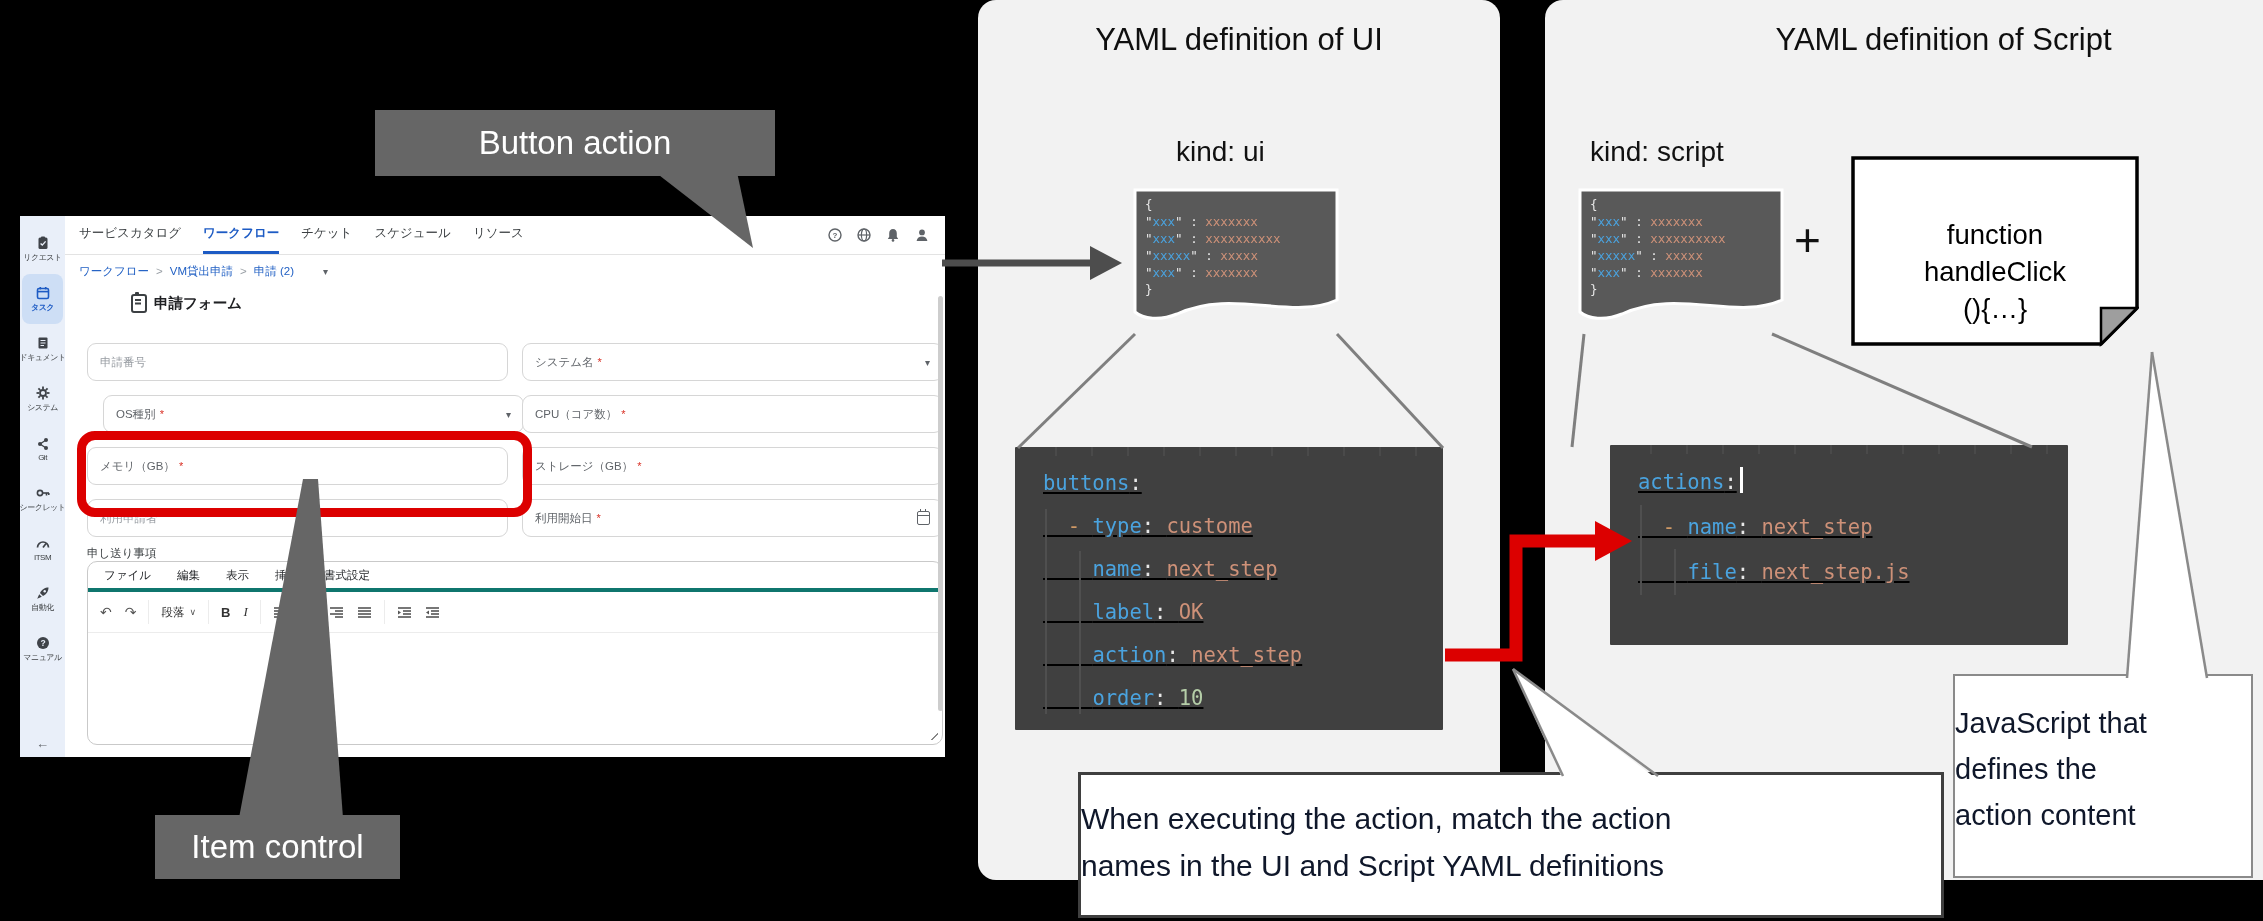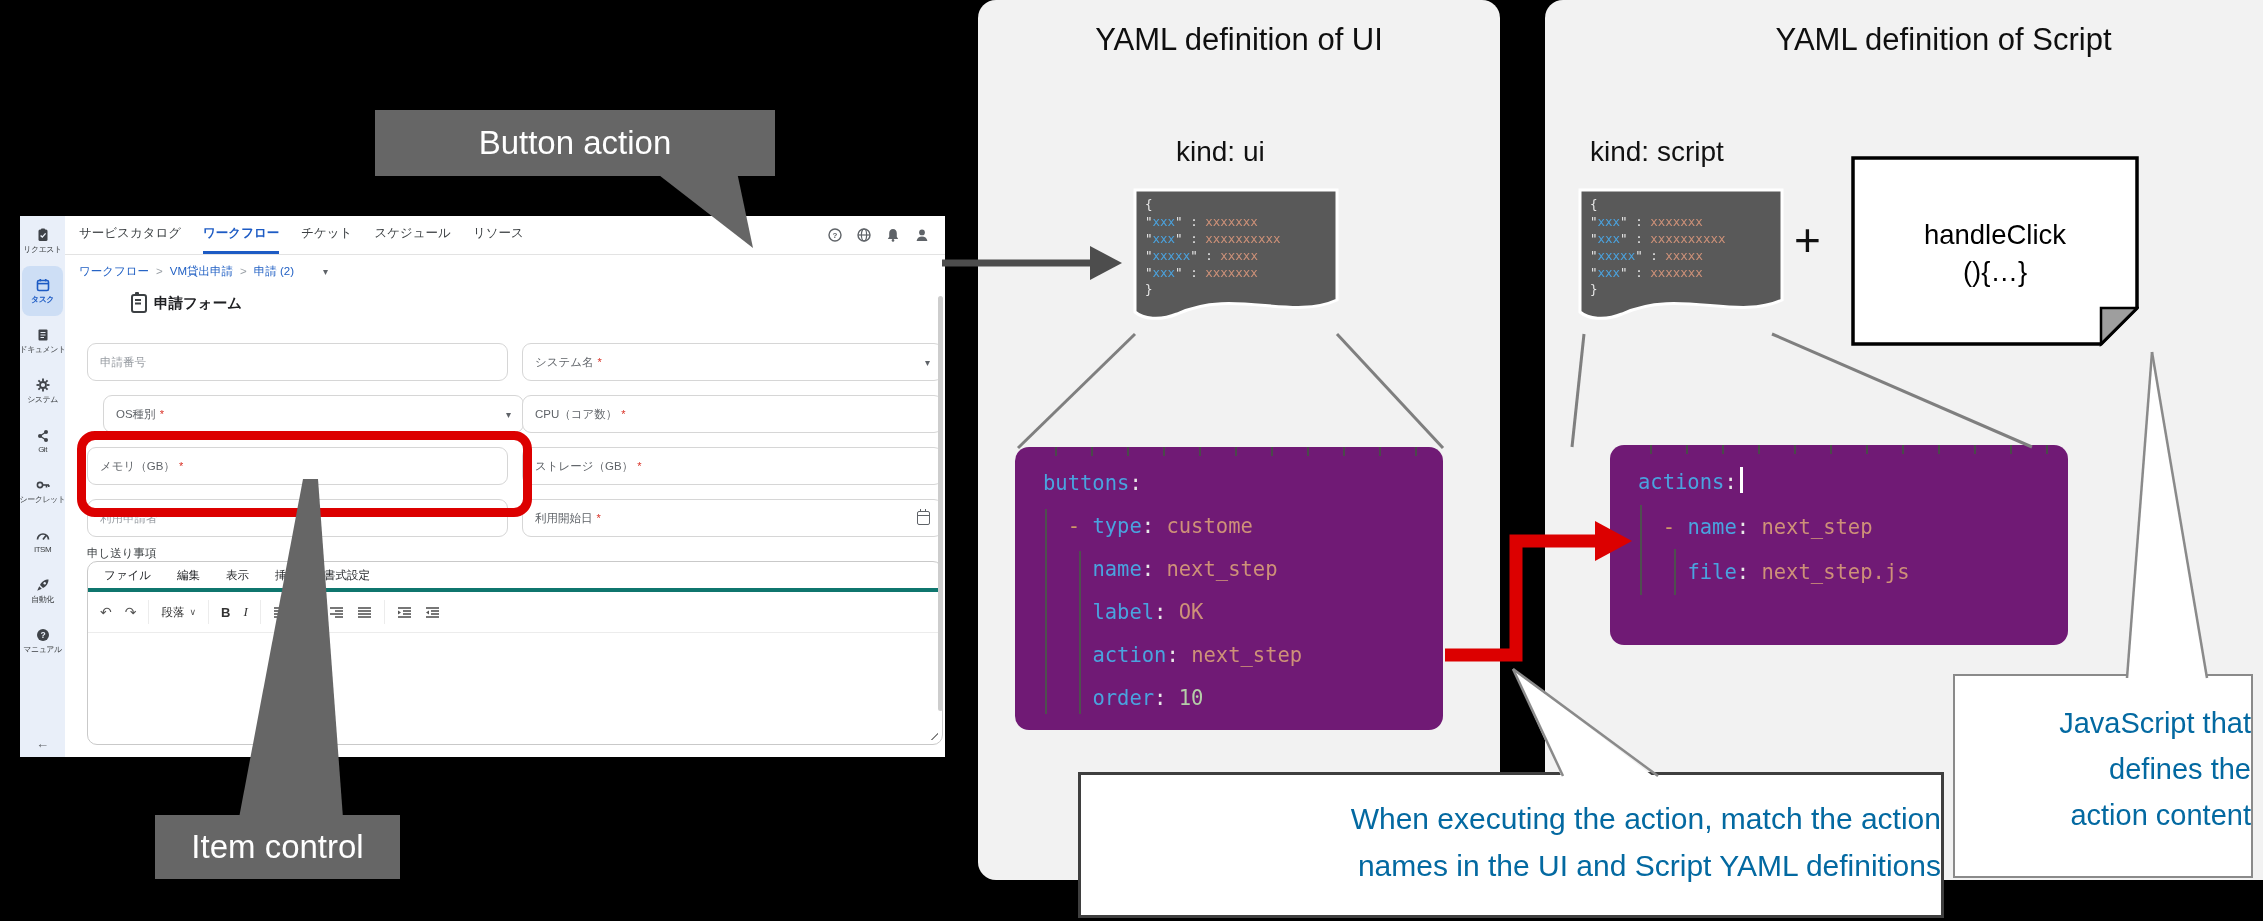--- a/index.html
+++ b/index.html
@@ -1,21 +1,21 @@
 <!DOCTYPE html>
 <html><head>
 <meta charset="utf-8">
 <style>
   html,body{margin:0;padding:0;background:#000;}
   body{position:relative;width:2263px;height:921px;overflow:hidden;
        font-family:"Liberation Sans",sans-serif;-webkit-font-smoothing:antialiased;}
   .abs{position:absolute;}
   
   #app{left:20px;top:216px;width:925px;height:541px;background:#fff;}
-  #sidebar{left:0;top:0;bottom:0;width:45px;background:#e9eff9;display:flex;flex-direction:column;align-items:center;box-sizing:border-box;}
+  #sidebar{left:0;top:0;bottom:0;width:45px;background:#e9eff9;display:flex;flex-direction:column;align-items:center;padding-top:8px;box-sizing:border-box;}
   .side-item{width:41px;height:50px;display:flex;flex-direction:column;align-items:center;justify-content:center;gap:2px;flex:0 0 auto;}
   .side-item .slabel{font-size:8px;letter-spacing:-0.5px;color:#3d4043;white-space:nowrap;}
   .side-item.active{background:#cddef5;border-radius:8px;}
   .side-item.active .slabel{color:#1d5bc4;font-weight:bold;}
   .side-item svg{width:14px;height:14px;}
   #side-collapse{position:absolute;bottom:6px;left:0;width:45px;text-align:center;color:#5f6368;font-size:13px;}
   #main{left:45px;top:0;right:0;bottom:0;}
   #navbar{left:0;top:0;right:0;height:38px;border-bottom:1px solid #e3e3e3;display:flex;align-items:stretch;padding-left:14px;gap:22px;font-size:12.5px;}
   .tab{display:flex;align-items:center;color:#3c4043;border-bottom:3px solid transparent;cursor:default;}
   .tab.active{color:#1d5bc4;font-weight:bold;border-bottom-color:#1d5bc4;}
@@ -58,33 +58,33 @@
   .panel{top:0;height:880px;background:#f2f2f2;border-radius:18px;}
   #panel-ui{left:978px;width:522px;}
   #panel-script{left:1545px;width:797px;}
   .ptitle{position:absolute;left:0;right:0;top:22px;text-align:center;font-size:31px;color:#0f0f0f;}
   .kind{position:absolute;font-size:28px;color:#111;}
   
   .minidoc{position:absolute;width:206px;height:148px;}
   .minidoc svg{position:absolute;left:0;top:0;}
   .minidoc .mcode{position:absolute;left:12px;top:8px;font-family:"DejaVu Sans Mono",monospace;font-size:12.5px;line-height:17px;}
   
-  .codeblock{position:absolute;background:#701a75;border-radius:14px;}
+  .codeblock{position:absolute;background:#404040;border-radius:1px;text-decoration:underline;}
   .ruler{height:9px;margin:0 6px;background:repeating-linear-gradient(90deg,transparent 0 34px,#4a4a4a 34px 36px);}
   .bcode{padding:6px 0 0 28px;font-family:"DejaVu Sans Mono",monospace;font-size:20.5px;white-space:pre;}
   #code-ui .bcode .cl{line-height:43px;}
   #code-script .bcode .cl{line-height:45px;}
   .tk-k{color:#4aa3df;} .tk-v{color:#ce9178;} .tk-w{color:#e8e8e8;} .tk-n{color:#b5cea8;} .tk-d{color:#d19a66;}
   .tk-cur{display:inline-block;width:3px;height:26px;background:#fff;vertical-align:-4px;margin-left:3px;}
   .guide{position:absolute;width:2px;background:#4f4f4f;}
   
   #fnote{left:306px;top:156px;width:288px;height:192px;}
   #fnote .ntext{position:absolute;left:0;right:0;top:60px;text-align:center;font-size:27.5px;line-height:37px;color:#000;}
   #plus{left:249px;top:213px;font-size:46px;color:#111;}
-  .bubble{background:#fff;z-index:3;text-align:right;color:#0369a1;box-sizing:border-box;}
+  .bubble{background:#fff;z-index:3;text-align:left;color:#0f172a;box-sizing:border-box;}
   #bubble-match{left:1078px;top:772px;width:866px;height:146px;border:3px solid #3f3f3f;font-size:30px;line-height:47px;padding-top:20px;}
   #bubble-js{left:1953px;top:674px;width:300px;height:204px;border:2px solid #8a8a8a;font-size:29px;line-height:46px;padding-top:24px;}
   
   #overlay{left:0;top:0;width:2263px;height:921px;z-index:10;pointer-events:none;}
 </style>
 </head>
 <body>
 
 <div id="app" class="abs">
 
@@ -384,20 +384,21 @@
         <div class="cl"><span class="tk-w">}</span></div>
       </div>
   </div>
   <div id="plus" class="abs">+</div>
   <div id="fnote" class="abs">
     <svg width="288" height="192" viewBox="0 0 288 192">
       <path d="M2 2 H286 V152 L250 188 H2 Z" fill="#fff" stroke="#000" stroke-width="3.5"></path>
       <path d="M286 152 L250 188 L250 152 Z" fill="#9e9e9e" stroke="#000" stroke-width="2.5"></path>
     </svg>
     <div class="ntext">
+      <div>function</div>
       <div>handleClick</div>
       <div>(){…}</div>
     </div>
   </div>
   <div id="code-script" class="codeblock" style="left:33px;top:445px;width:458px;height:200px;margin-left:32px;">
     <div class="ruler"></div>
     <div class="guide" style="left:30px;top:60px;bottom:50px;"></div>
     <div class="guide" style="left:64px;top:104px;bottom:50px;"></div>
     <div class="bcode"><div class="cl"><span class="tk-k">actions</span><span class="tk-w">:</span><span class="tk-cur"></span></div><div class="cl"><span class="tk-d">  - </span><span class="tk-k">name</span><span class="tk-w">: </span><span class="tk-v">next_step</span></div><div class="cl"><span class="tk-w">    </span><span class="tk-k">file</span><span class="tk-w">: </span><span class="tk-v">next_step.js</span></div></div>
   </div>

